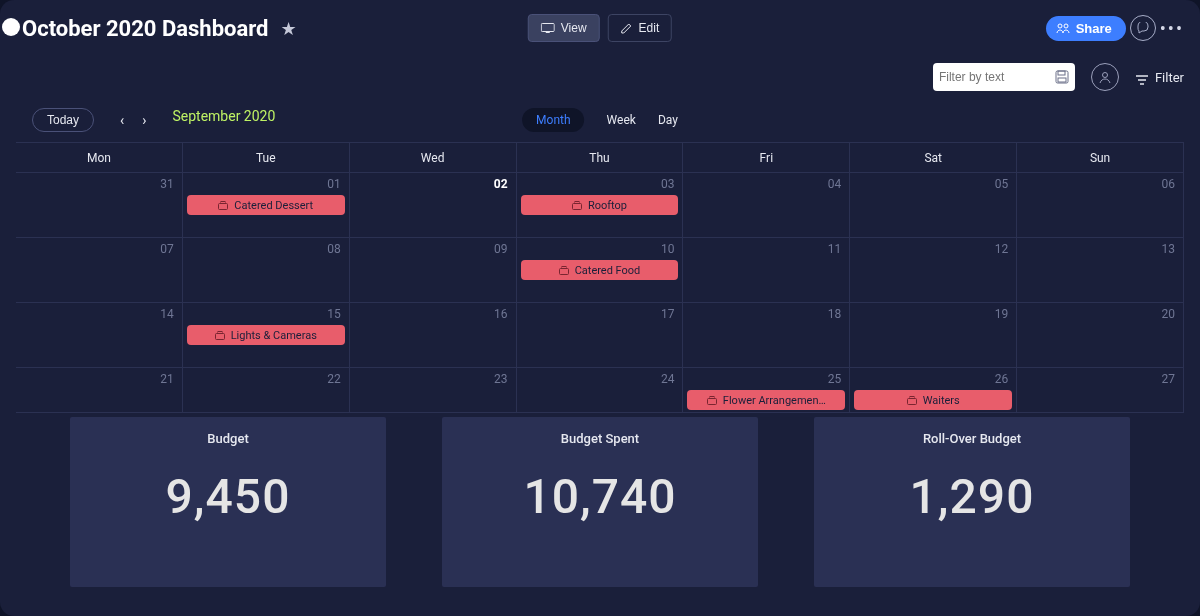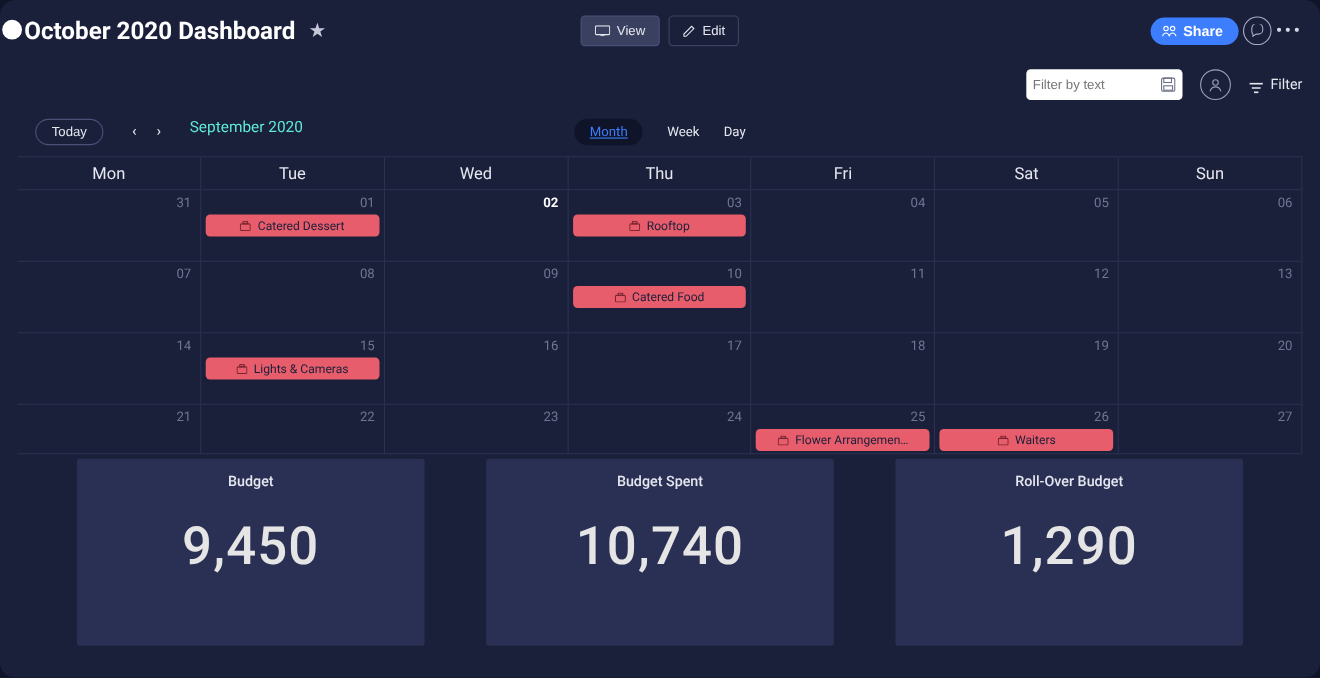--- a/index.html
+++ b/index.html
@@ -150,55 +150,54 @@
     border: 1px solid #4a5178;
     border-radius: 14px;
     background: transparent;
     color: #e6e8f0;
     font-size: 12px;
     padding: 4px 14px;
     cursor: pointer;
   }
   .chevs { display: inline-flex; gap: 10px; margin-left: 22px; align-items: center;}
   .chev { color: #e6e8f0; font-size: 14px; cursor: pointer; padding:4px;}
-  .month-label { margin-left: 22px; font-size: 14px; color: #5eead4; }
+  .month-label { margin-left: 22px; font-size: 14px; color: #bef264; }
   .view-seg {
     position: absolute;
     left: 50%;
     transform: translateX(-50%);
     display: flex;
     align-items: center;
     gap: 22px;
     font-size: 12px;
   }
   .seg-pill {
     background: #0f1428;
     border-radius: 14px;
     padding: 5px 14px;
     color: #3d7eff;
     cursor: pointer;
-    text-decoration: underline;
   }
   .seg-item { color: #e6e8f0; cursor: pointer; }
   
   .calendar {
     border-top: 1px solid #2b3152;
   }
   .dayhead {
     display: grid;
     grid-template-columns: repeat(7, 1fr);
     height: 30px;
   }
   .dayhead > div {
     border-right: 1px solid #2b3152;
     border-bottom: 1px solid #2b3152;
     display: flex;
     align-items: center;
     justify-content: center;
-    font-size: 15px;
+    font-size: 12px;
     color: #e6e8f0;
   }
   .weeks { }
   .week {
     display: grid;
     grid-template-columns: repeat(7, 1fr);
     height: 65px;
   }
   .cell {
     border-right: 1px solid #2b3152;

